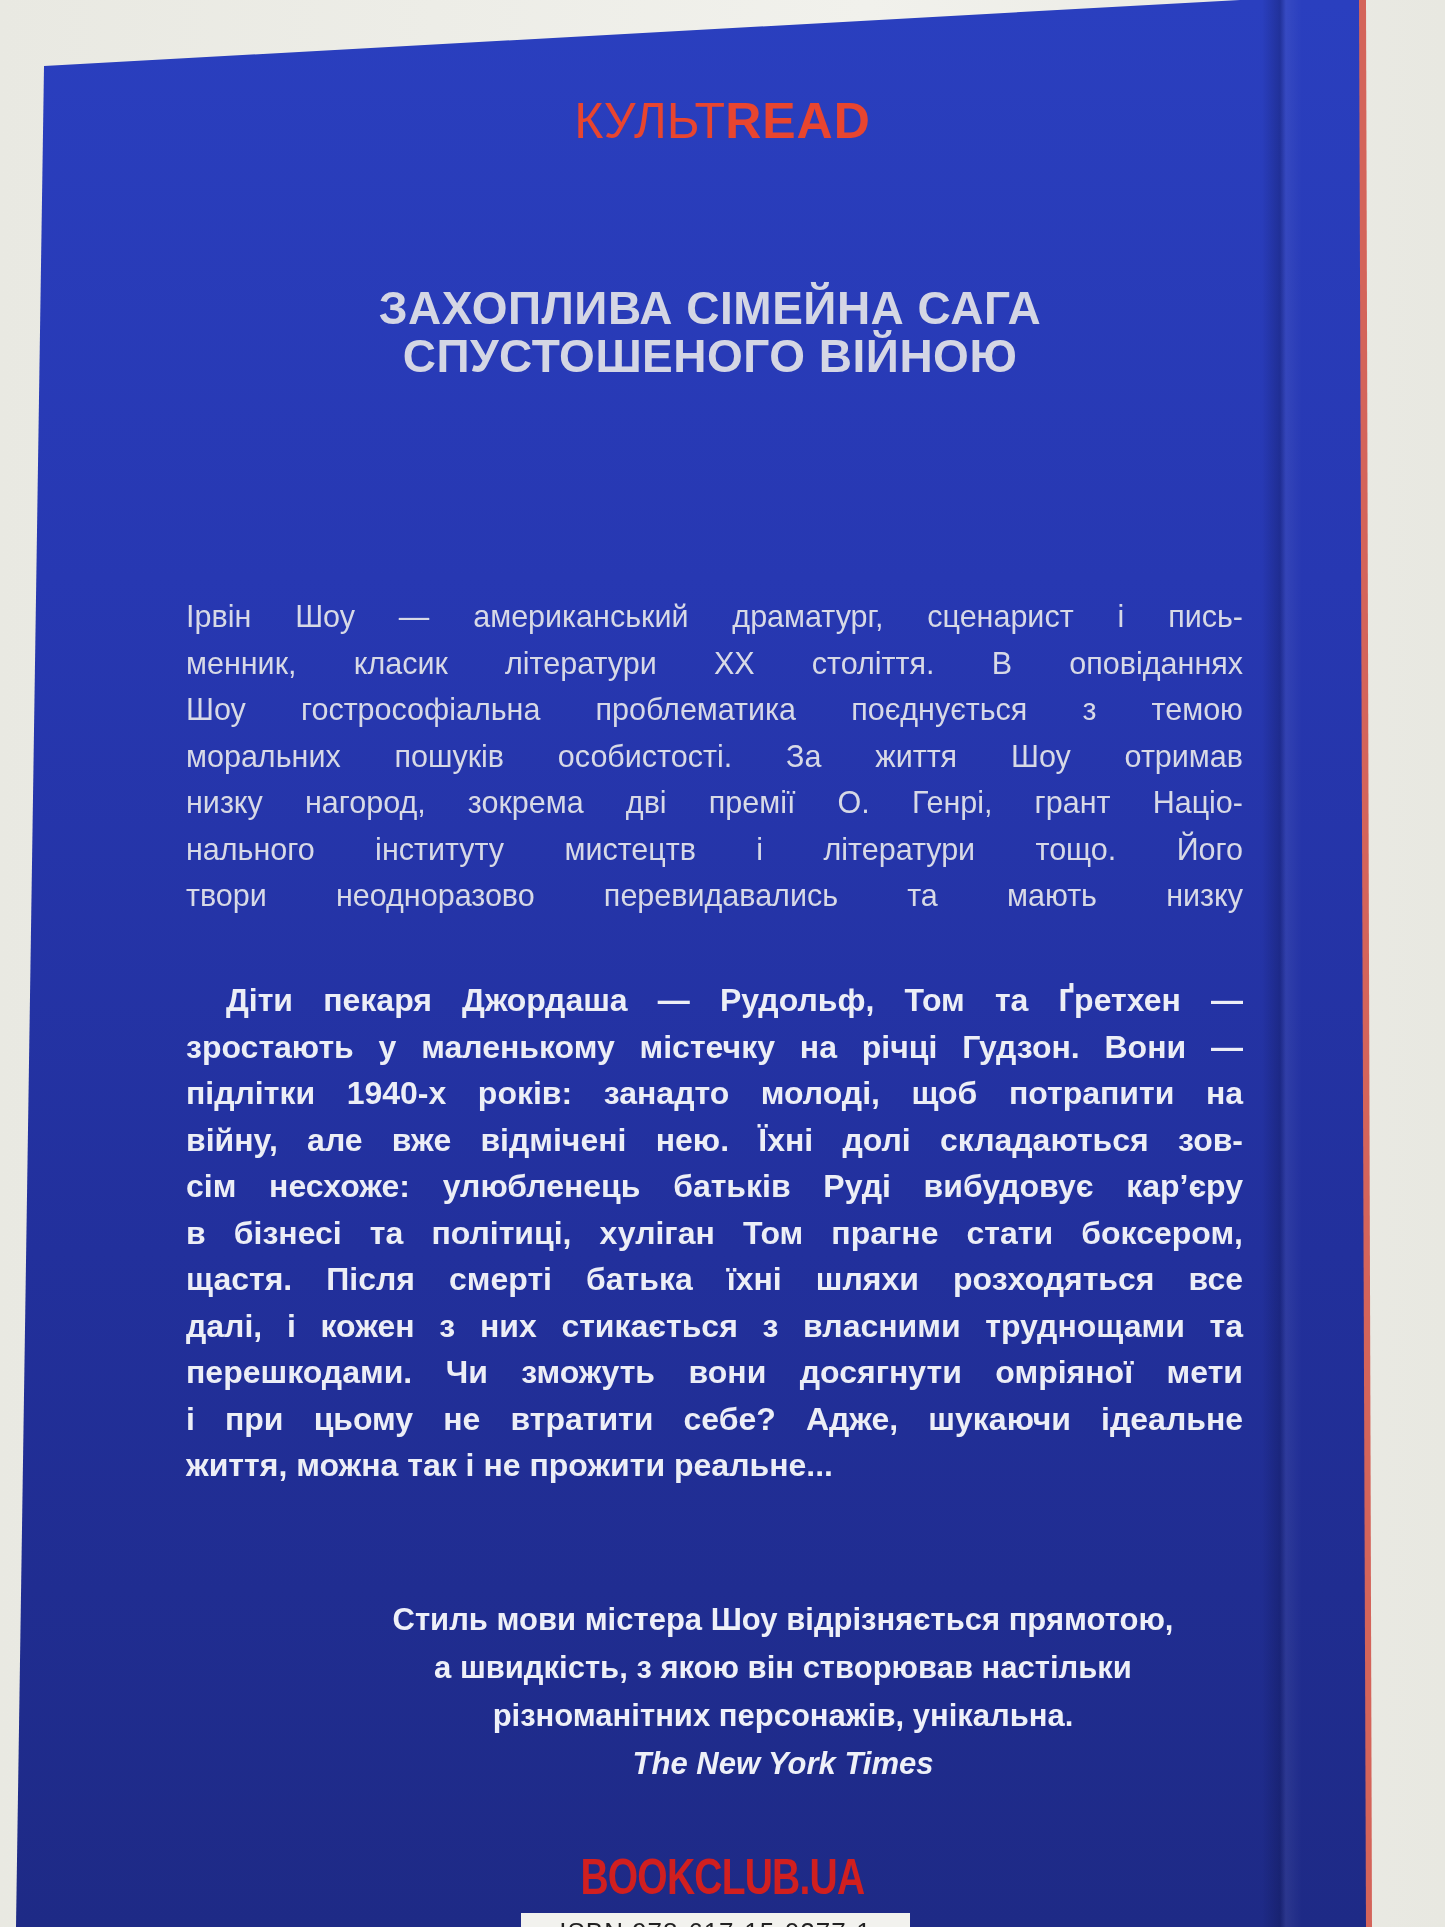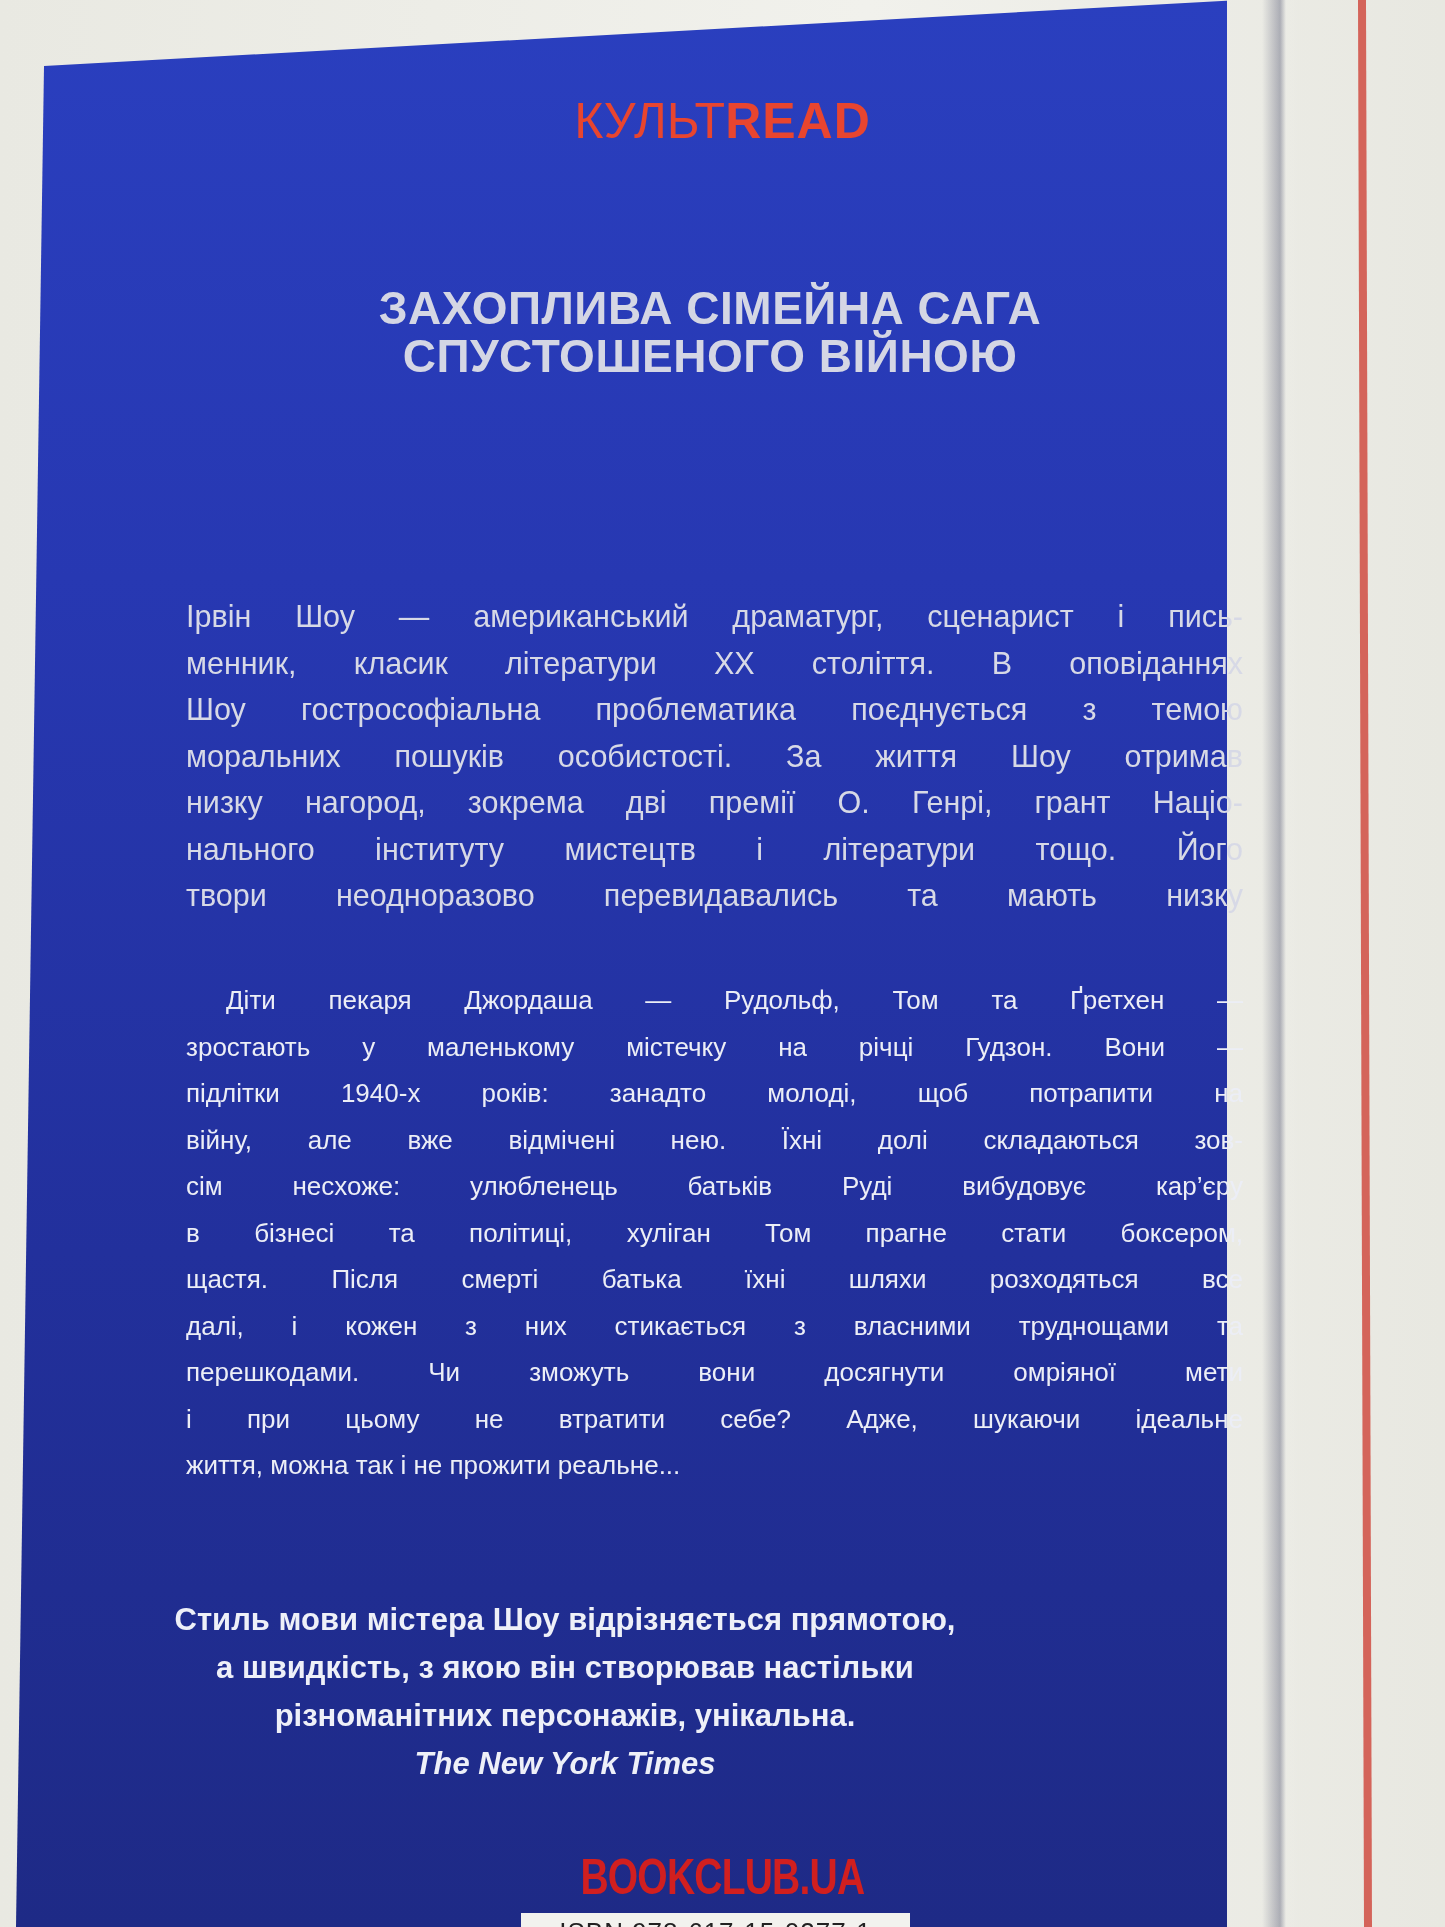--- a/index.html
+++ b/index.html
@@ -11,21 +11,21 @@
   .surface {
     position: absolute; inset: 0;
     background: linear-gradient(90deg, #e9e9e2 0%, #f1f1ec 60%, #e8e8e1 100%);
   }
   .red-edge {
     position: absolute; top: 0; left: 0; width: 1445px; height: 1927px;
     clip-path: polygon(1358px 0px, 1366px 0px, 1372px 1927px, 1364px 1927px);
     background: #d4645a;
   }
   .book {
-    position: absolute; top: 0; left: 0; width: 1227px; height: 1927px;
+    position: absolute; top: 0; left: 0; width: 1445px; height: 1927px;
     clip-path: polygon(44px 66px, 1240px 0px, 1359px 0px, 1366px 1927px, 16px 1927px);
     background: linear-gradient(180deg, #2a3fbf 0%, #2738b2 30%, #22309c 65%, #1e2a86 100%);
   }
   .spine-crease {
     position: absolute; top: 0; left: 1262px; width: 40px; height: 1927px;
     background: linear-gradient(90deg, rgba(0,0,0,0) 0%, rgba(10,15,60,0.28) 45%, rgba(255,255,255,0.06) 60%, rgba(0,0,0,0) 100%);
   }
   .logo {
     position: absolute; top: 92px; left: 0; width: 1445px; text-align: center;
     font-size: 50px; letter-spacing: 1px; color: #e8452f;
@@ -38,21 +38,21 @@
   }
   .tagline div { white-space: nowrap; }
   .para {
     position: absolute; left: 186px; width: 1057px;
     color: #eceef6; font-size: 30.5px; line-height: 46.5px; font-weight: 400;
   }
   .para .line { white-space: nowrap; display: block; text-align: justify; text-align-last: justify; }
   .para .line.last { text-align-last: left; }
   .para .line.indent { padding-left: 40px; }
   .p1 { top: 584px; color: #d7d9e6; margin-top: 9px; }
-  .p2 { top: 977px; font-weight: 400; font-size: 26px; }
+  .p2 { top: 977px; font-weight: 700; font-size: 32px; }
   .quote {
     position: absolute; top: 1596px; right: 162px; width: 1000px; text-align: center;
     color: #eef0f8; font-size: 31px; line-height: 48px; font-weight: 700;
   }
   .quote .line { display: block; white-space: nowrap; }
   .quote .source { font-style: italic; font-weight: 700; }
   .publisher {
     position: absolute; top: 1848px; left: 0; width: 1445px; text-align: center;
     font-family: "Liberation Sans", sans-serif; font-weight: 700; font-size: 50px;
     color: #d11f1f; letter-spacing: -1px; transform: scaleX(0.78); transform-origin: 722px 0;

